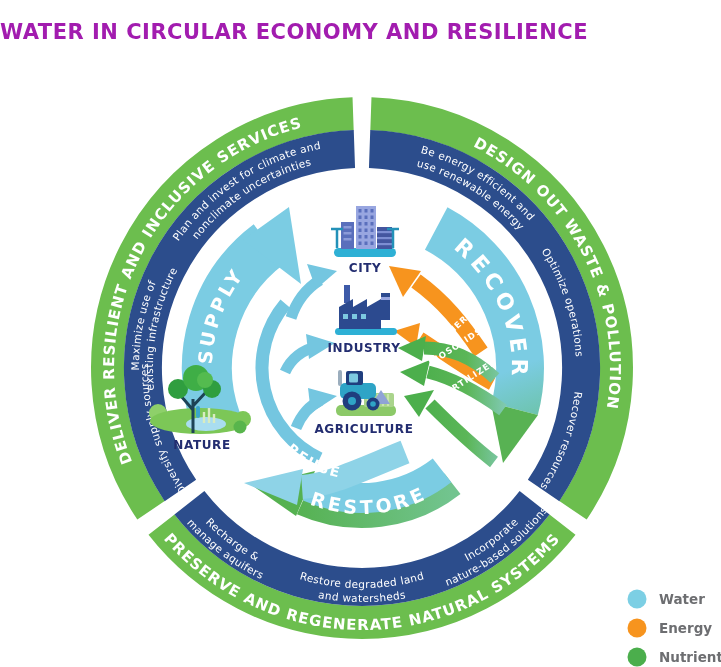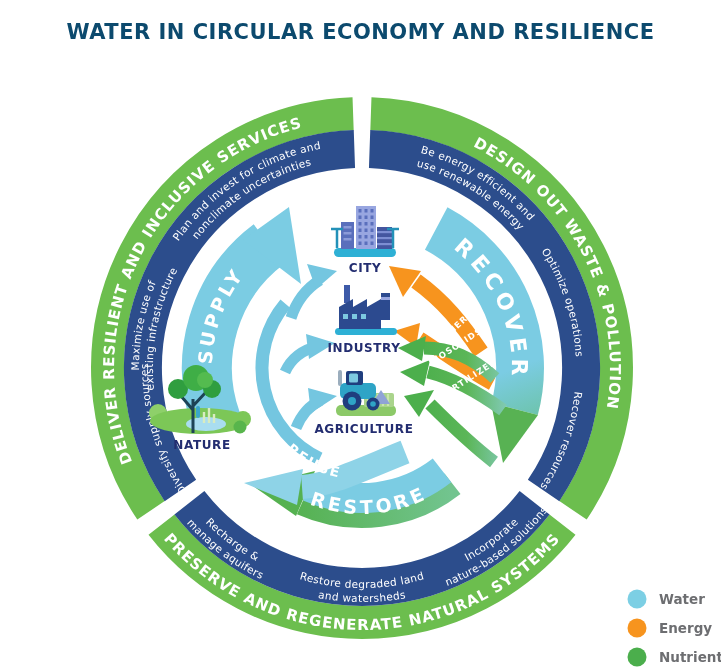--- a/index.html
+++ b/index.html
@@ -1,19 +1,19 @@
 <!DOCTYPE html>
 <html><head>
 <meta charset="utf-8">
 <style>
   html,body{margin:0;padding:0;background:#ffffff;}
   .stage{position:relative;width:721px;height:667px;background:#fff;overflow:hidden;
          font-family:"DejaVu Sans","Liberation Sans",sans-serif;}
-  .title{position:absolute;top:20px;left:0;right:0;text-align:center;
-         font-size:21px;font-weight:800;letter-spacing:.5px;color:#0c4a6e;z-index:2;}
+  .title{position:absolute;top:20px;left:0;right:0;
+         font-size:21px;font-weight:800;letter-spacing:.5px;color:#a21caf;z-index:2;}
   svg{position:absolute;top:0;left:0;}
   .bandGreen{fill:none;stroke:#6cbe4e;stroke-width:33;}
   .bandNavy{fill:none;stroke:#2c4d8c;stroke-width:38;}
   .arcGreenTxt{fill:#fff;font-size:15px;font-weight:700;letter-spacing:1px;text-anchor:middle;}
   .stratTxt{fill:#fff;font-size:10.5px;font-weight:500;letter-spacing:.35px;text-anchor:middle;}
   .cycleTxt{fill:#fff;font-weight:700;text-anchor:middle;}
   .supplyTxt{font-size:19px;letter-spacing:3px;}
   .recoverTxt{font-size:22px;letter-spacing:5px;}
   .restoreTxt{font-size:19px;letter-spacing:3.5px;}
   .reuseTxt{font-size:14px;letter-spacing:2px;}

